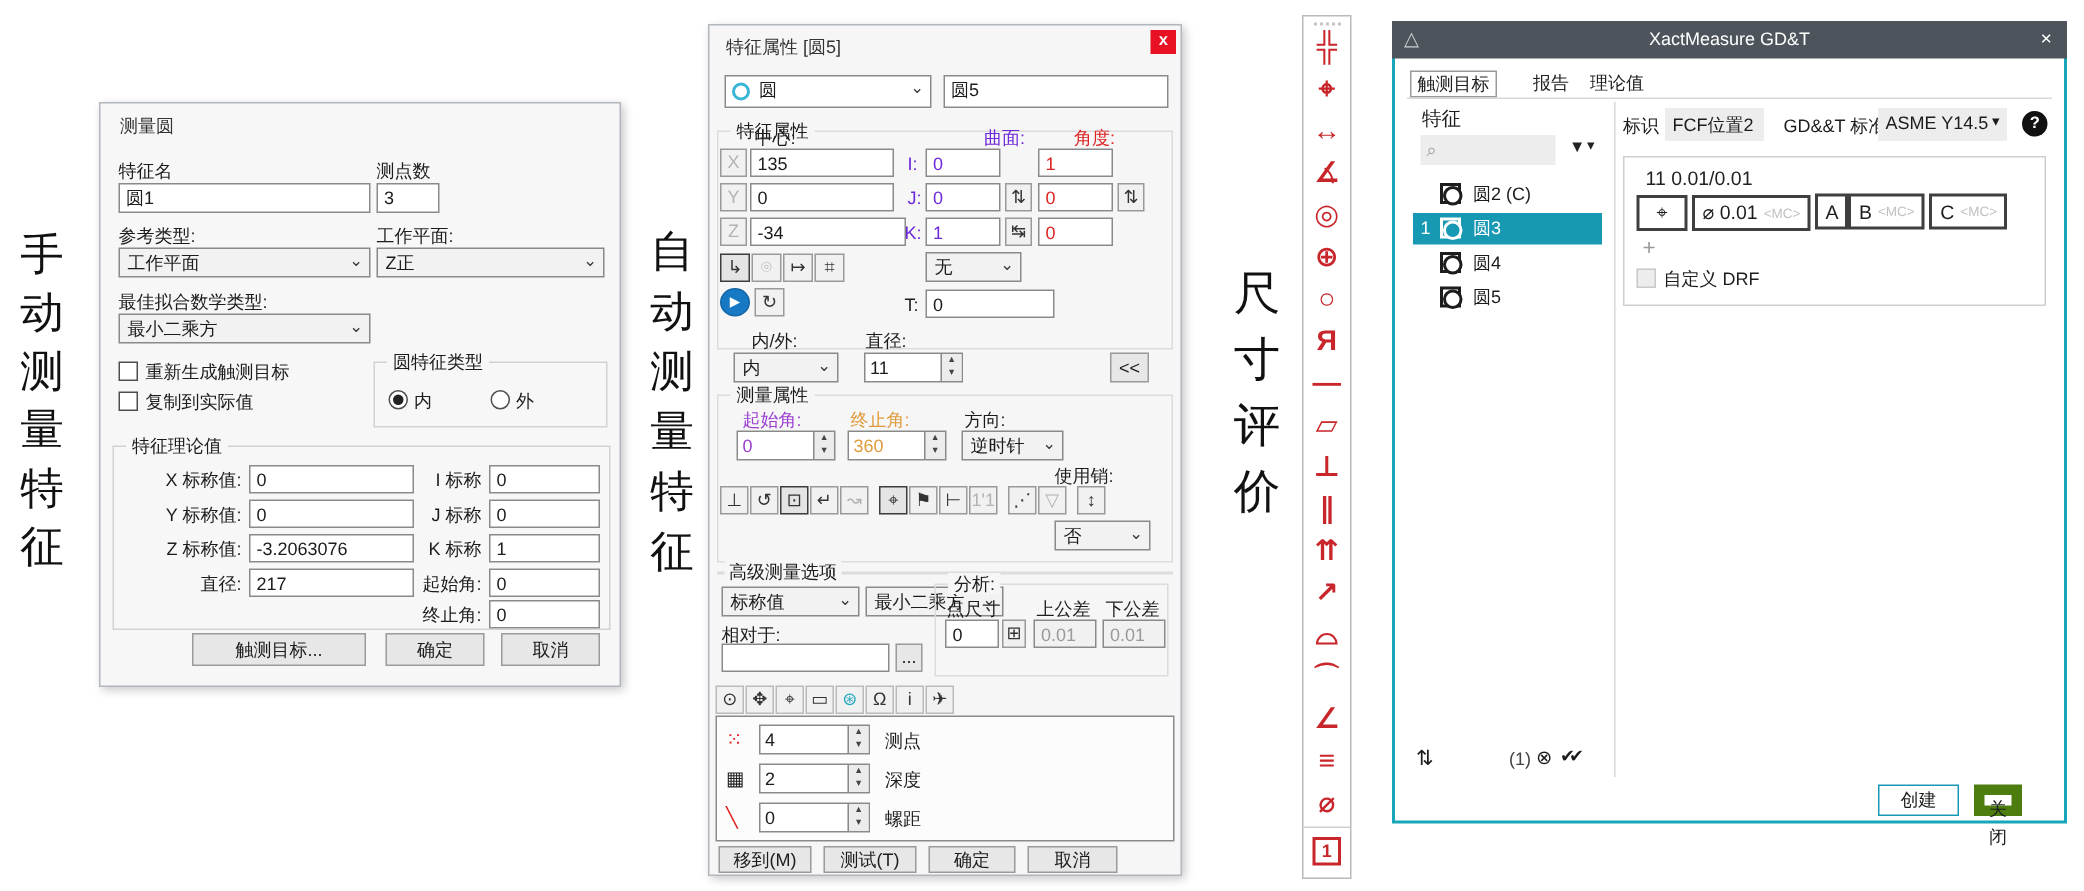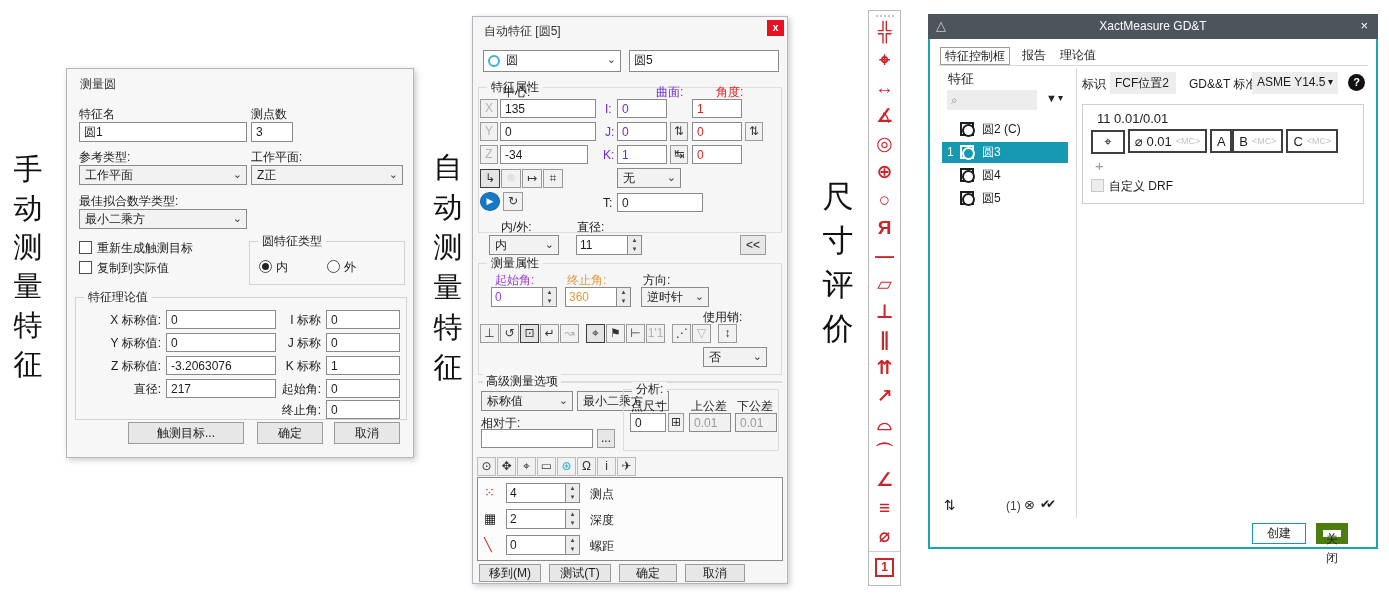--- a/index.html
+++ b/index.html
@@ -118,21 +118,21 @@
       <span class="lbl" style="right:85px;top:105px">终止角:</span>
       <div class="fld" style="left:250px;top:102px;width:74px;height:19px">0</div>
     </div>
 
     <div class="wbtn" style="left:61px;top:353px;width:116px">触测目标...</div>
     <div class="wbtn" style="left:190px;top:353px;width:66px">确定</div>
     <div class="wbtn" style="left:267px;top:353px;width:66px">取消</div>
   </div>
 
   <div class="dlg bgB" style="left:472px;top:16px;width:316px;height:568px">
-    <div class="lbl" style="left:11px;top:7px;color:#333">自动特征 [圆5]</div>
+    <div class="lbl" style="left:11px;top:7px;color:#333">特征属性 [圆5]</div>
     <div class="closeR">x</div>
 
     <div class="cmb" style="left:10px;top:33px;width:138px;height:22px;background:#fff;padding-left:22px">
       <span style="position:absolute;left:4px;top:4px;width:12px;height:12px;border:2px solid #39b5d6;border-radius:50%"></span>
       <span>圆</span>
       <span class="car">⌄</span>
     </div>
     <div class="fld" style="left:156px;top:33px;width:150px;height:22px">圆5</div>
 
     <div class="gb" style="left:5px;top:70px;width:304px;height:146px;border-color:#dcdcdc">
@@ -150,21 +150,21 @@
 
     <div class="tbtn grayed" style="left:7px;top:105px;width:18px">Y</div>
     <div class="fld" style="left:27px;top:105px;width:96px;height:19px">0</div>
     <span class="lbl blue" style="left:132px;top:108px">J:</span>
     <div class="fld blue" style="left:144px;top:105px;width:50px;height:19px">0</div>
     <div class="tbtn" style="left:197px;top:105px;width:18px">⇅</div>
     <div class="fld red" style="left:219px;top:105px;width:50px;height:19px">0</div>
     <div class="tbtn" style="left:272px;top:105px;width:18px">⇅</div>
 
     <div class="tbtn grayed" style="left:7px;top:128px;width:18px">Z</div>
-    <div class="fld" style="left:27px;top:128px;width:88px;height:19px">-34</div>
+    <div class="fld" style="left:27px;top:128px;width:104px;height:19px">-34</div>
     <span class="lbl blue" style="left:130px;top:131px">K:</span>
     <div class="fld blue" style="left:144px;top:128px;width:50px;height:19px">1</div>
     <div class="tbtn" style="left:197px;top:128px;width:18px">↹</div>
     <div class="fld red" style="left:219px;top:128px;width:50px;height:19px">0</div>
 
     <div class="tbtn pressed" style="left:7px;top:152px">↳</div>
     <div class="tbtn grayed" style="left:28px;top:152px">⌾</div>
     <div class="tbtn" style="left:49px;top:152px">↦</div>
     <div class="tbtn" style="left:70px;top:152px">⌗</div>
     <div class="cmb" style="left:144px;top:151px;width:64px"><span>无</span><span class="car">⌄</span></div>
@@ -312,21 +312,21 @@
     <span class="gsep"></span>
     <span class="gnum">1</span>
   </div>
 
   <div class="xact">
     <div class="xtitle">
       <span class="abs" style="left:8px;top:4px;color:#c9ced2;font-size:13px">△</span>
       <span class="abs" style="left:0;right:0;top:5px;text-align:center">XactMeasure GD&amp;T</span>
       <span class="abs" style="right:10px;top:4px;font-size:13px">×</span>
     </div>
-    <div class="xtab active" style="left:10px">特征控制框</div>
+    <div class="xtab active" style="left:10px">触测目标</div>
     <div class="xtab" style="left:88px">报告</div>
     <div class="xtab" style="left:126px">理论值</div>
     <div class="abs" style="left:8px;top:49px;right:8px;border-top:1px solid #d8d8d8"></div>
 
     <span class="lbl" style="left:18px;top:56px;font-size:13px">特征</span>
     <div class="abs" style="left:17px;top:74px;width:90px;height:20px;background:#ededed">
       <span class="abs gray" style="left:4px;top:3px;font-size:12px">⌕</span>
     </div>
     <span class="abs" style="left:116px;top:76px;color:#222;font-size:11px">▼</span>
     <span class="abs" style="left:128px;top:76px;color:#222;font-size:10px">▾</span>

